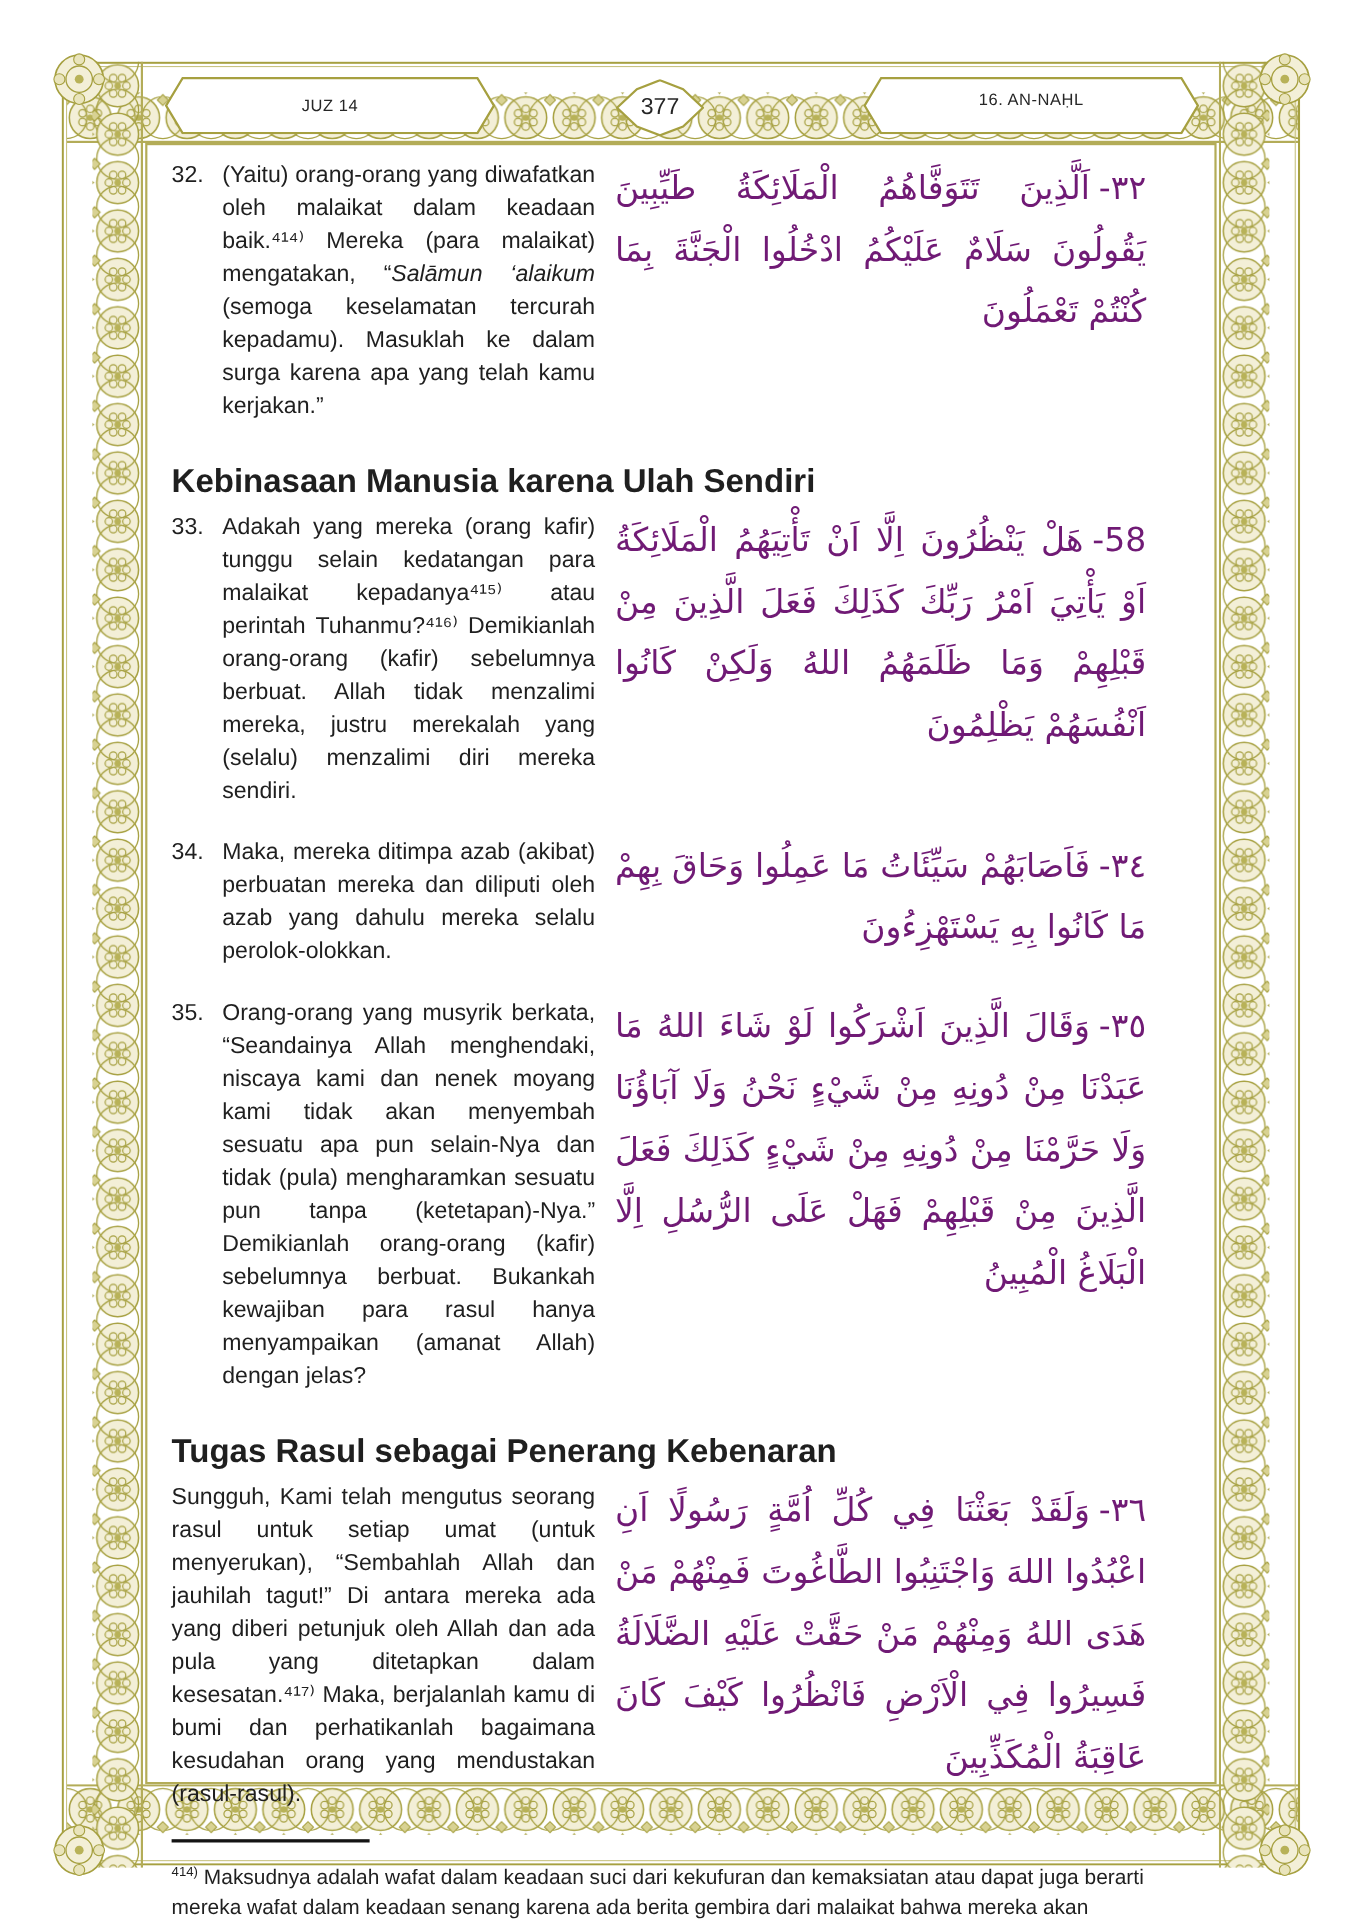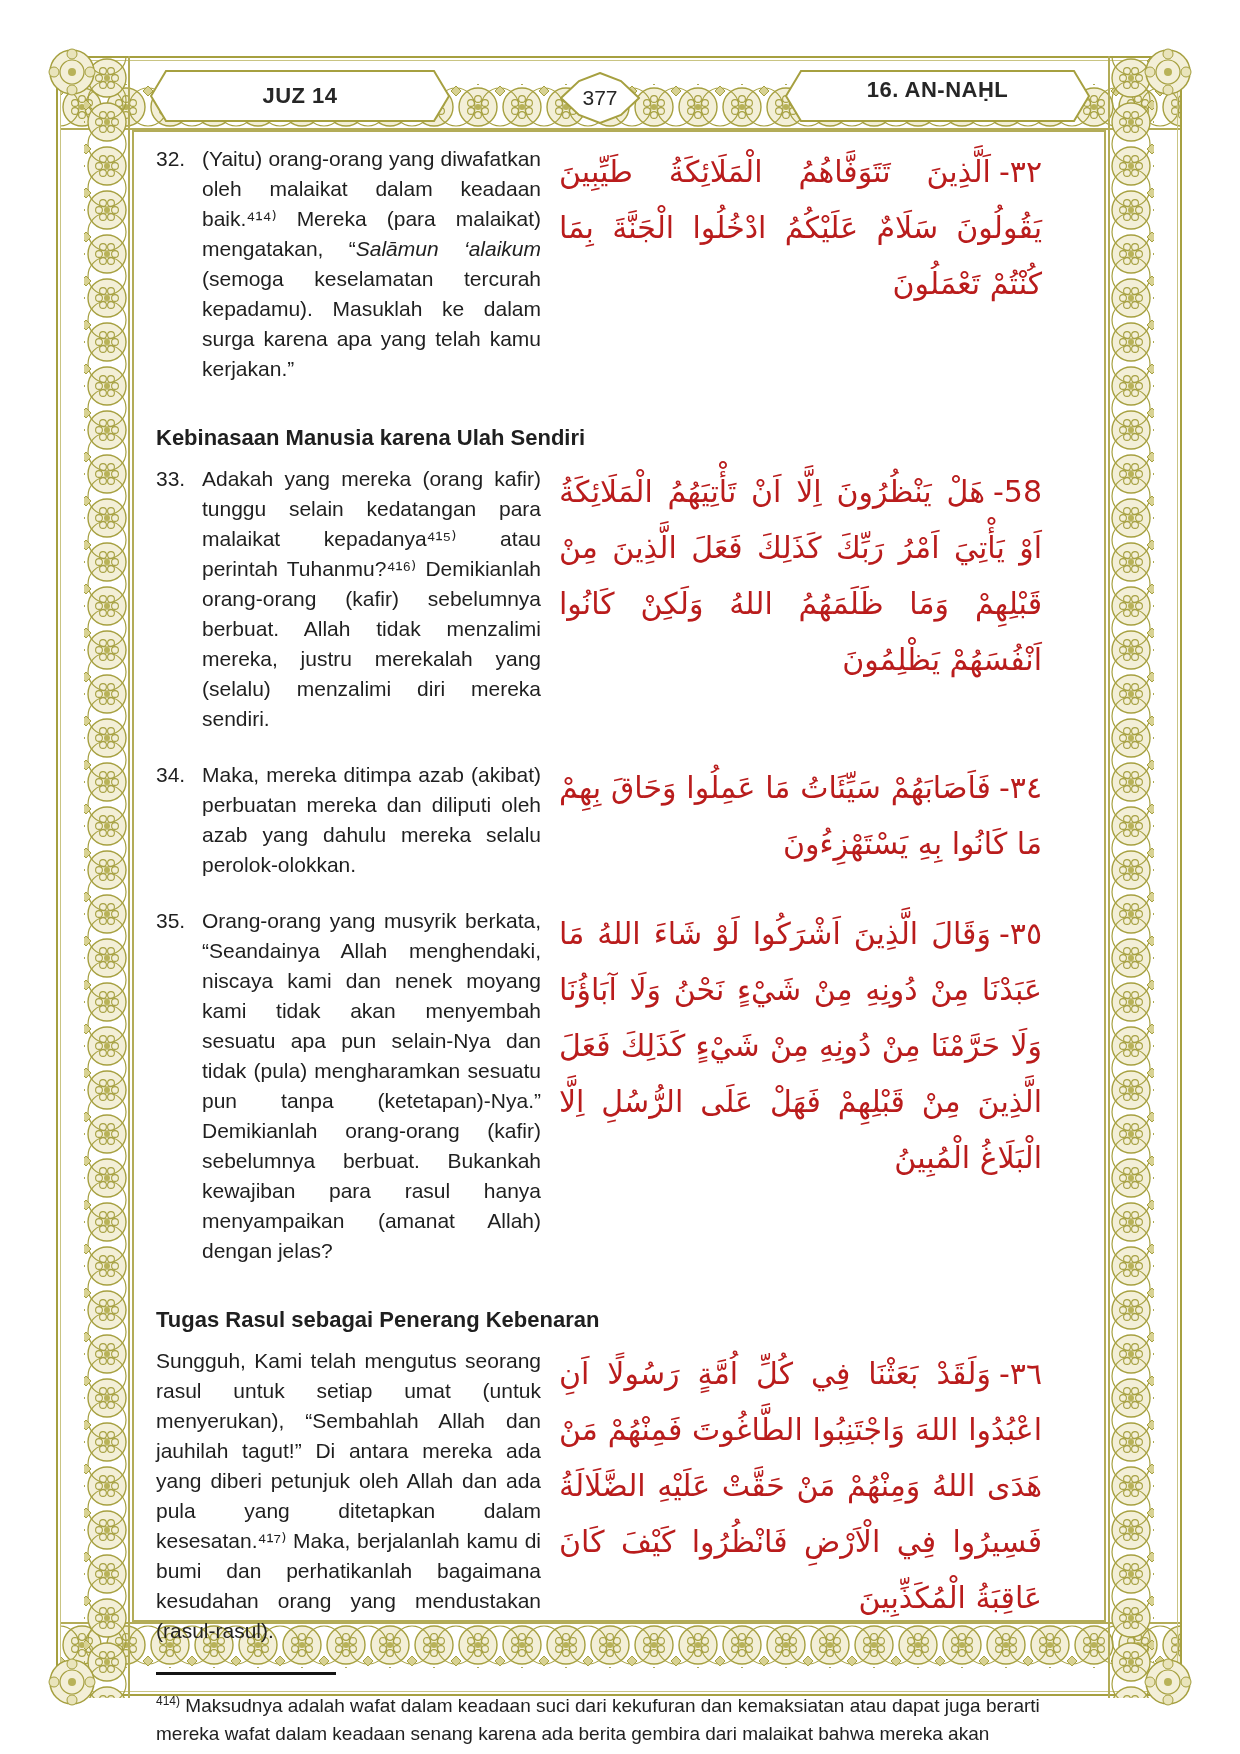--- a/index.html
+++ b/index.html
@@ -18,43 +18,43 @@
   .corner{position:absolute; z-index:2;}
   
   .frame{
     position:absolute; z-index:2; left:132px; top:130px;
     width:974px; height:1492px; border:2px solid #b3ac58; box-sizing:border-box;
     background:#ffffff;
   }
   
   .banner{position:absolute; z-index:4; display:flex; align-items:center; justify-content:center;}
   .banner svg{position:absolute; left:0; top:0;}
-  .banner .blabel{position:relative; z-index:1; font-weight:bold; font-size:22px; letter-spacing:.5px; color:#262626;}
+  .banner .blabel{position:relative; z-index:1; font-weight:normal; font-size:15px; letter-spacing:.5px; color:#262626;}
   .banner-juz{left:150px; top:70px; width:300px; height:52px;}
   .banner-surah{left:785px; top:70px; width:305px; height:40px;}
   .banner-page{left:560px; top:72px; width:80px; height:52px;}
   .banner-page .blabel{font-weight:normal; font-size:21px; letter-spacing:0;}
   
   .content{
     position:absolute; z-index:3; left:134px; top:130px; width:972px; height:1492px;
     box-sizing:border-box; padding:14px 64px 0 22px;
     display:flex; flex-direction:column;
   }
   .vrow{display:flex; gap:18px; margin-bottom:26px;}
   .trans{width:385px; display:flex; font-size:21px; line-height:30px; text-align:justify;}
   .vnum{flex:0 0 46px;}
   .vtext{flex:1;}
   .vtext .it{font-style:italic;}
   .ar{
     flex:1; direction:rtl; text-align:justify; text-align-last:right;
     font-family:"DejaVu Sans","DejaVu Serif",sans-serif;
-    font-size:30px; line-height:56px; padding-top:0; color:#b91c1c;
+    font-size:30px; line-height:56px; padding-top:0; color:#701a75;
   }
   .ar .ar-marker{margin-left:8px;}
-  .heading{font-weight:bold; font-size:22px; line-height:28px; margin:14px 0 12px 0;}
+  .heading{font-weight:bold; font-size:30px; line-height:28px; margin:14px 0 12px 0;}
   
   .footnotes{margin-top:auto; margin-bottom:26px;}
   .fn-rule{width:180px; height:3px; background:#141414; margin:0 0 12px 0;}
   .fn{font-size:19px; line-height:28px; text-align:left; margin:0 0 10px 0;}
   .fn sup{font-size:12px;}
 </style>
 </head>
 <body>
 
 <div class="page">

